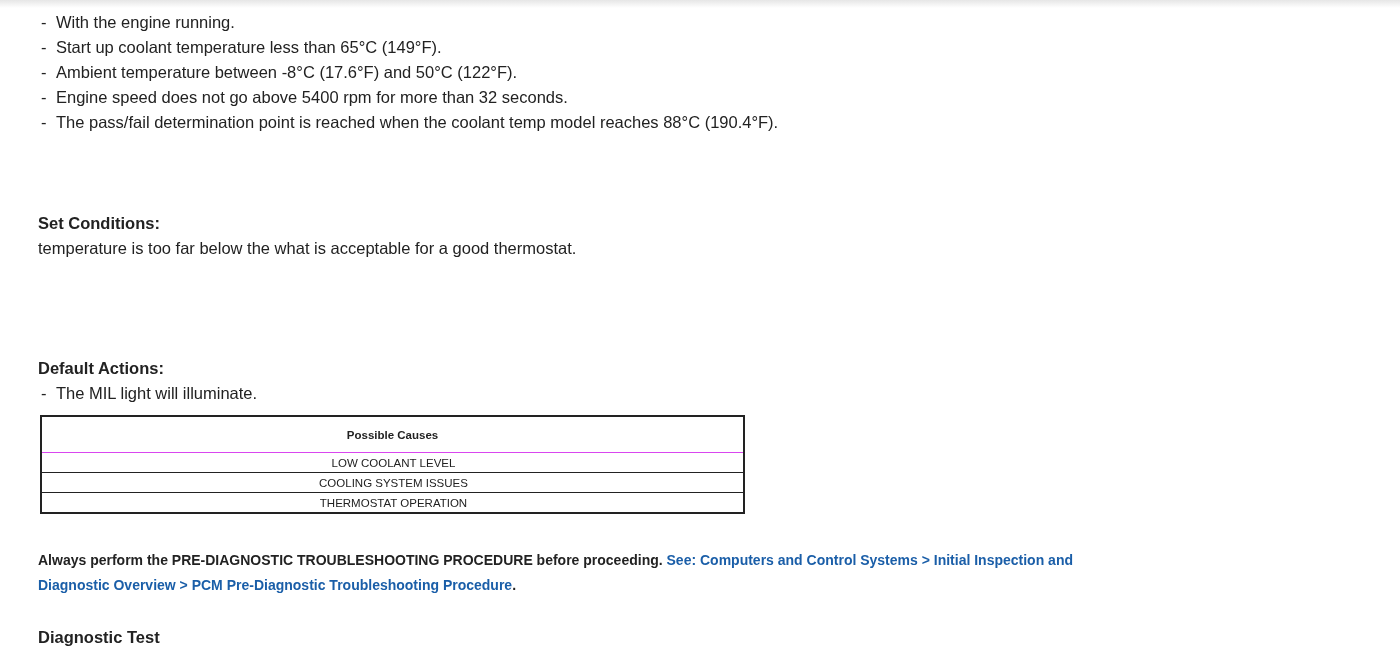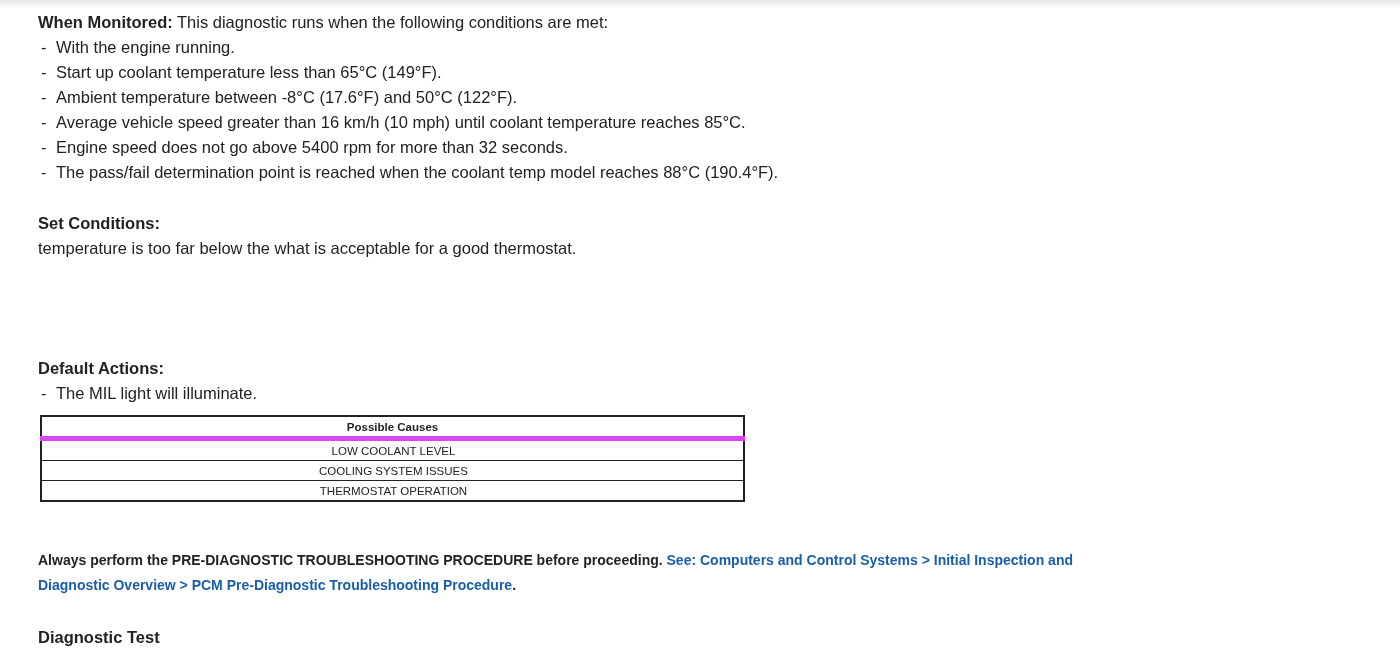--- a/index.html
+++ b/index.html
@@ -17,42 +17,38 @@
   .bullet { padding-left: 3px; }
   .dash { display: inline-block; width: 15px; }
   .para { font-size: 14px; line-height: 25px; }
   .section { position: absolute; left: 38px; }
   .causes-table {
     position: absolute; left: 40px; top: 415px; width: 705px;
     border-collapse: collapse; border: 2px solid #222;
     font-family: "Liberation Sans", sans-serif; font-size: 11.5px;
   }
   .causes-table th {
-    font-weight: bold; text-align: center; height: 19px; padding: 0;
-    border-bottom: 5px solid #d946ef;
+    font-weight: bold; text-align: center; height: 19px; padding: 8px;
+    border-bottom: 1px solid #d946ef;
   }
   .causes-table td {
     height: 19px; padding: 0 0 0 2px; border-bottom: 1px solid #222;
     text-align: center;
   }
   .link { color: #1a5ea8; font-weight: bold; text-decoration: none; cursor: pointer; }
 </style>
 </head>
 <body>
 
 <div class="top-shadow"></div>
 
 <div class="content">
-  <div class="line">
-    <span class="bold">When Monitored:</span><span> This diagnostic runs when the following conditions are met:</span>
-  </div>
   <div class="line bullet"><span class="dash">-</span><span>With the engine running.</span></div>
   <div class="line bullet"><span class="dash">-</span><span>Start up coolant temperature less than 65°C (149°F).</span></div>
   <div class="line bullet"><span class="dash">-</span><span>Ambient temperature between -8°C (17.6°F) and 50°C (122°F).</span></div>
-  <div class="line bullet"><span class="dash">-</span><span>Average vehicle speed greater than 16 km/h (10 mph) until coolant temperature reaches 85°C.</span></div>
   <div class="line bullet"><span class="dash">-</span><span>Engine speed does not go above 5400 rpm for more than 32 seconds.</span></div>
   <div class="line bullet"><span class="dash">-</span><span>The pass/fail determination point is reached when the coolant temp model reaches 88°C (190.4°F).</span></div>
 </div>
 
 <div class="section" style="top:211px;">
   <div class="line bold">Set Conditions:</div>
   <div class="line">temperature is too far below the what is acceptable for a good thermostat.</div>
 </div>
 
 <div class="section" style="top:312px;margin-top:44px;">

